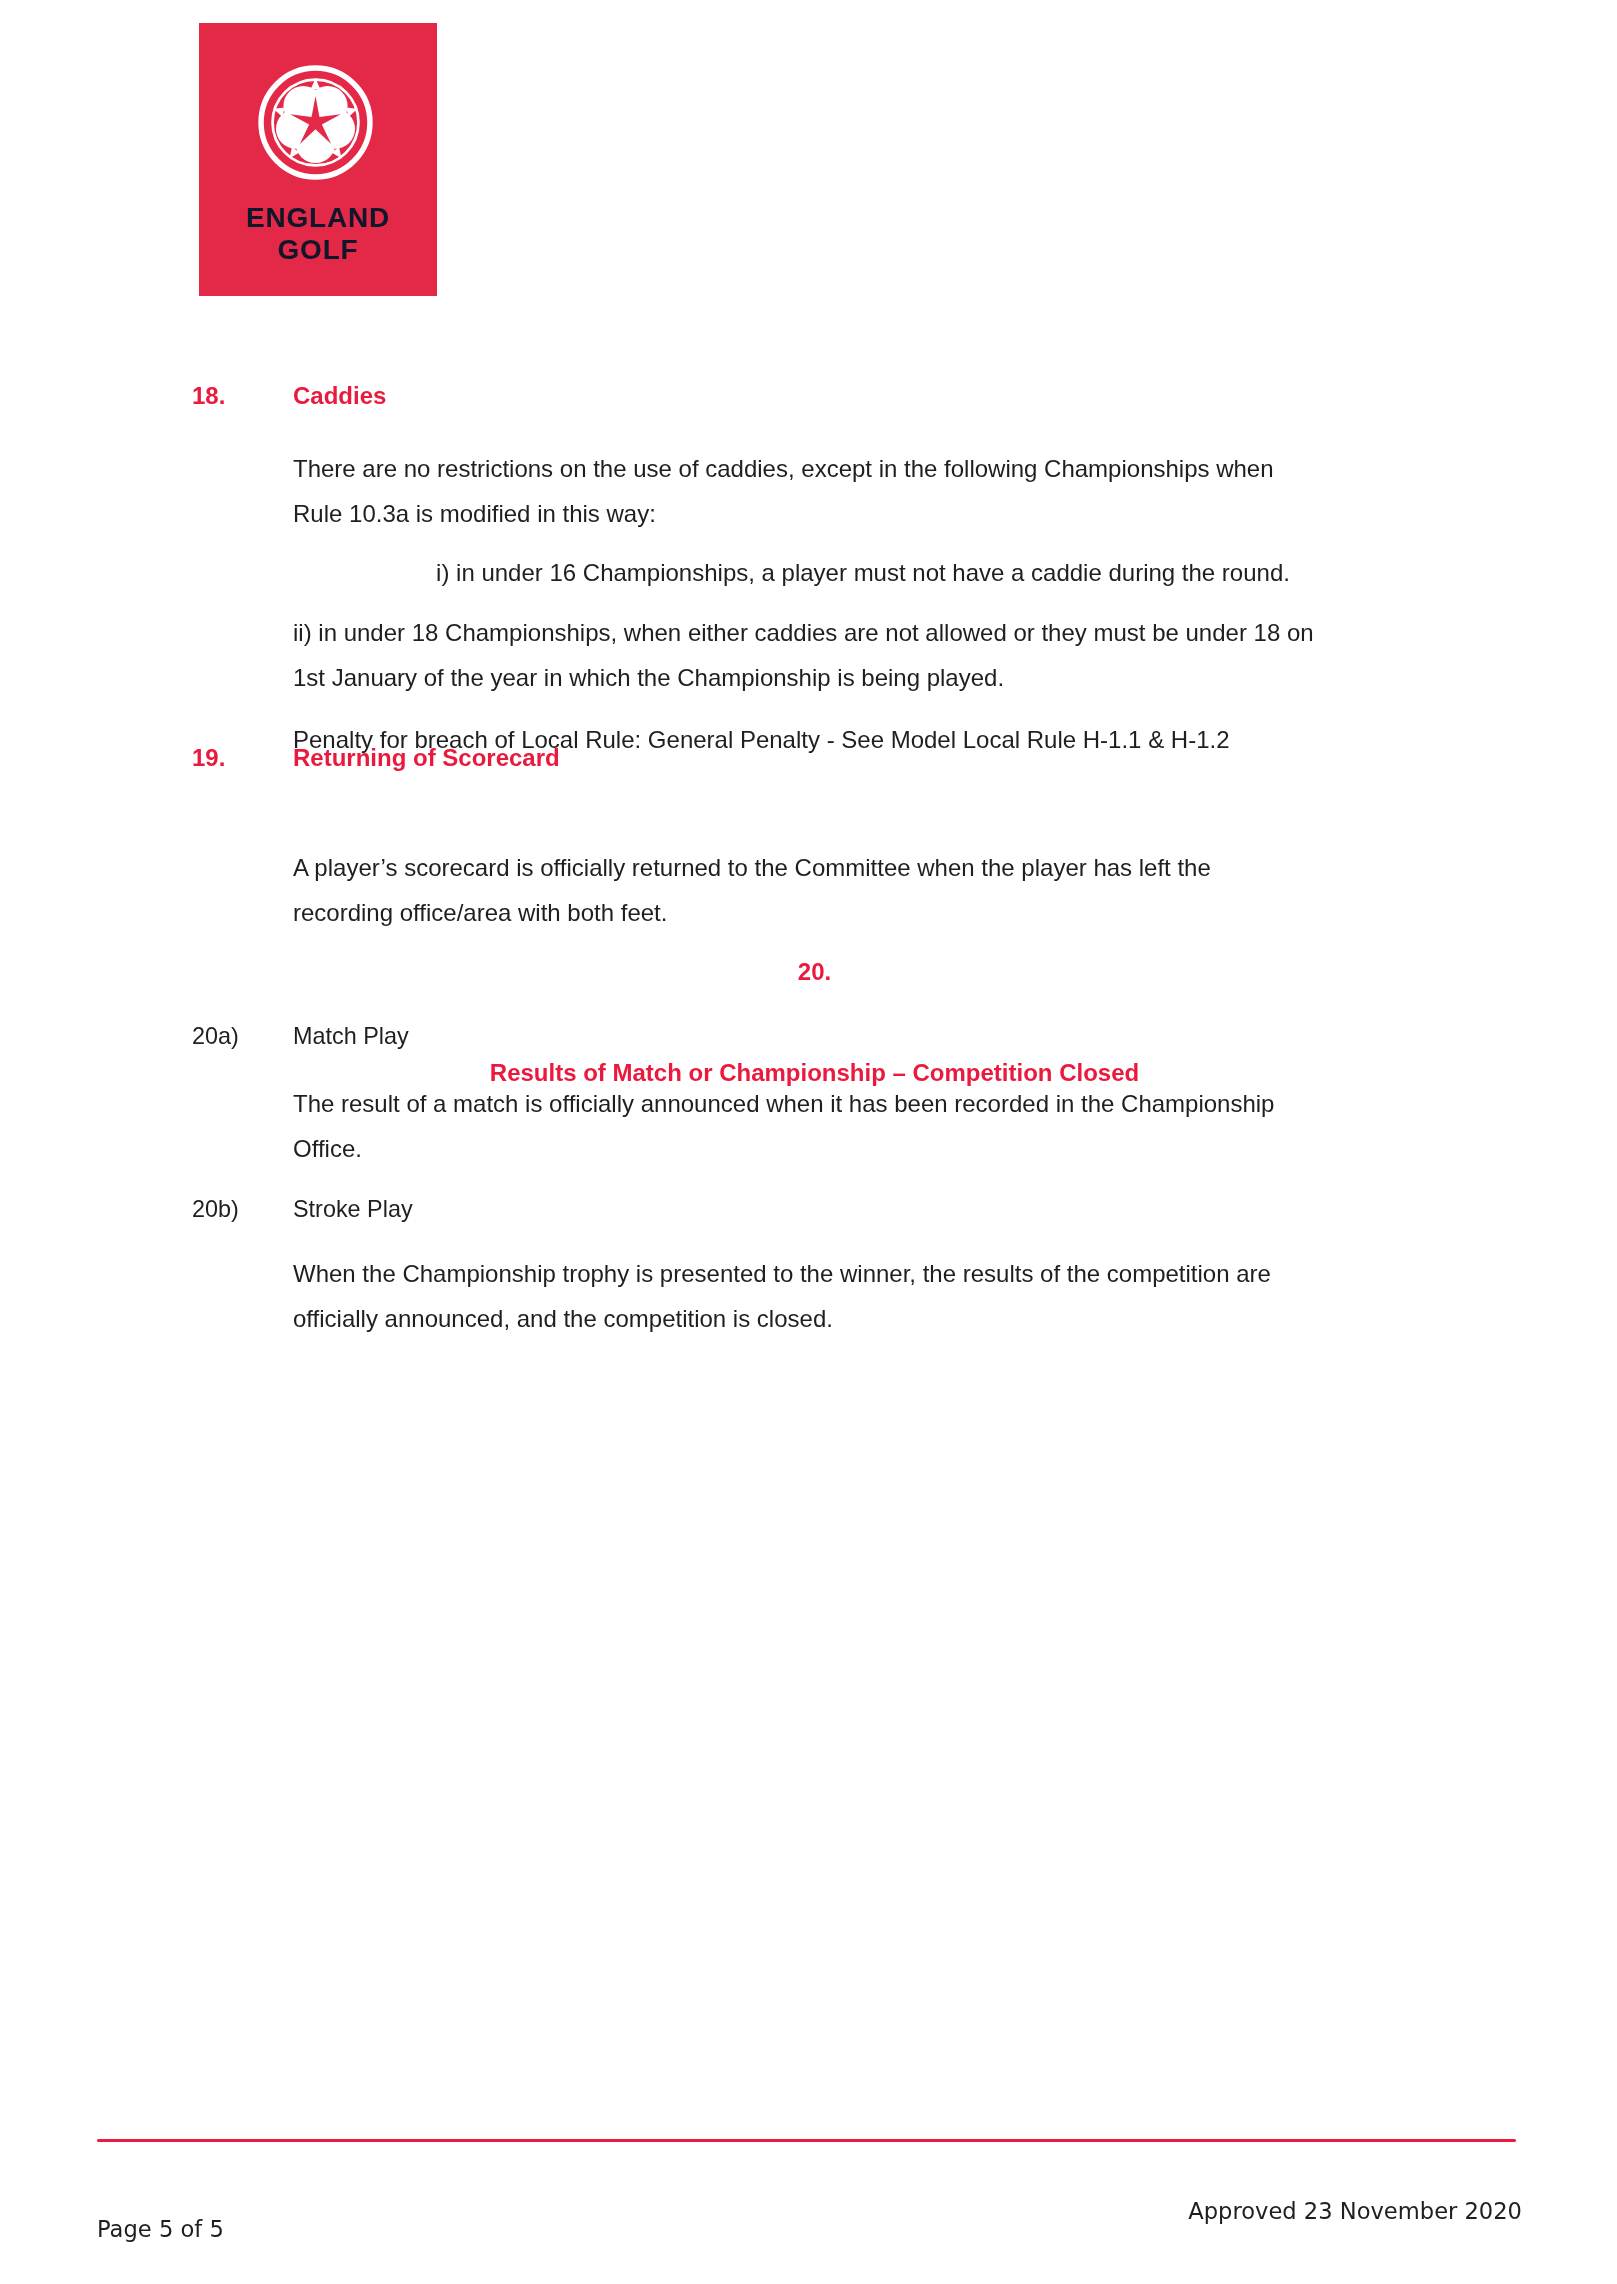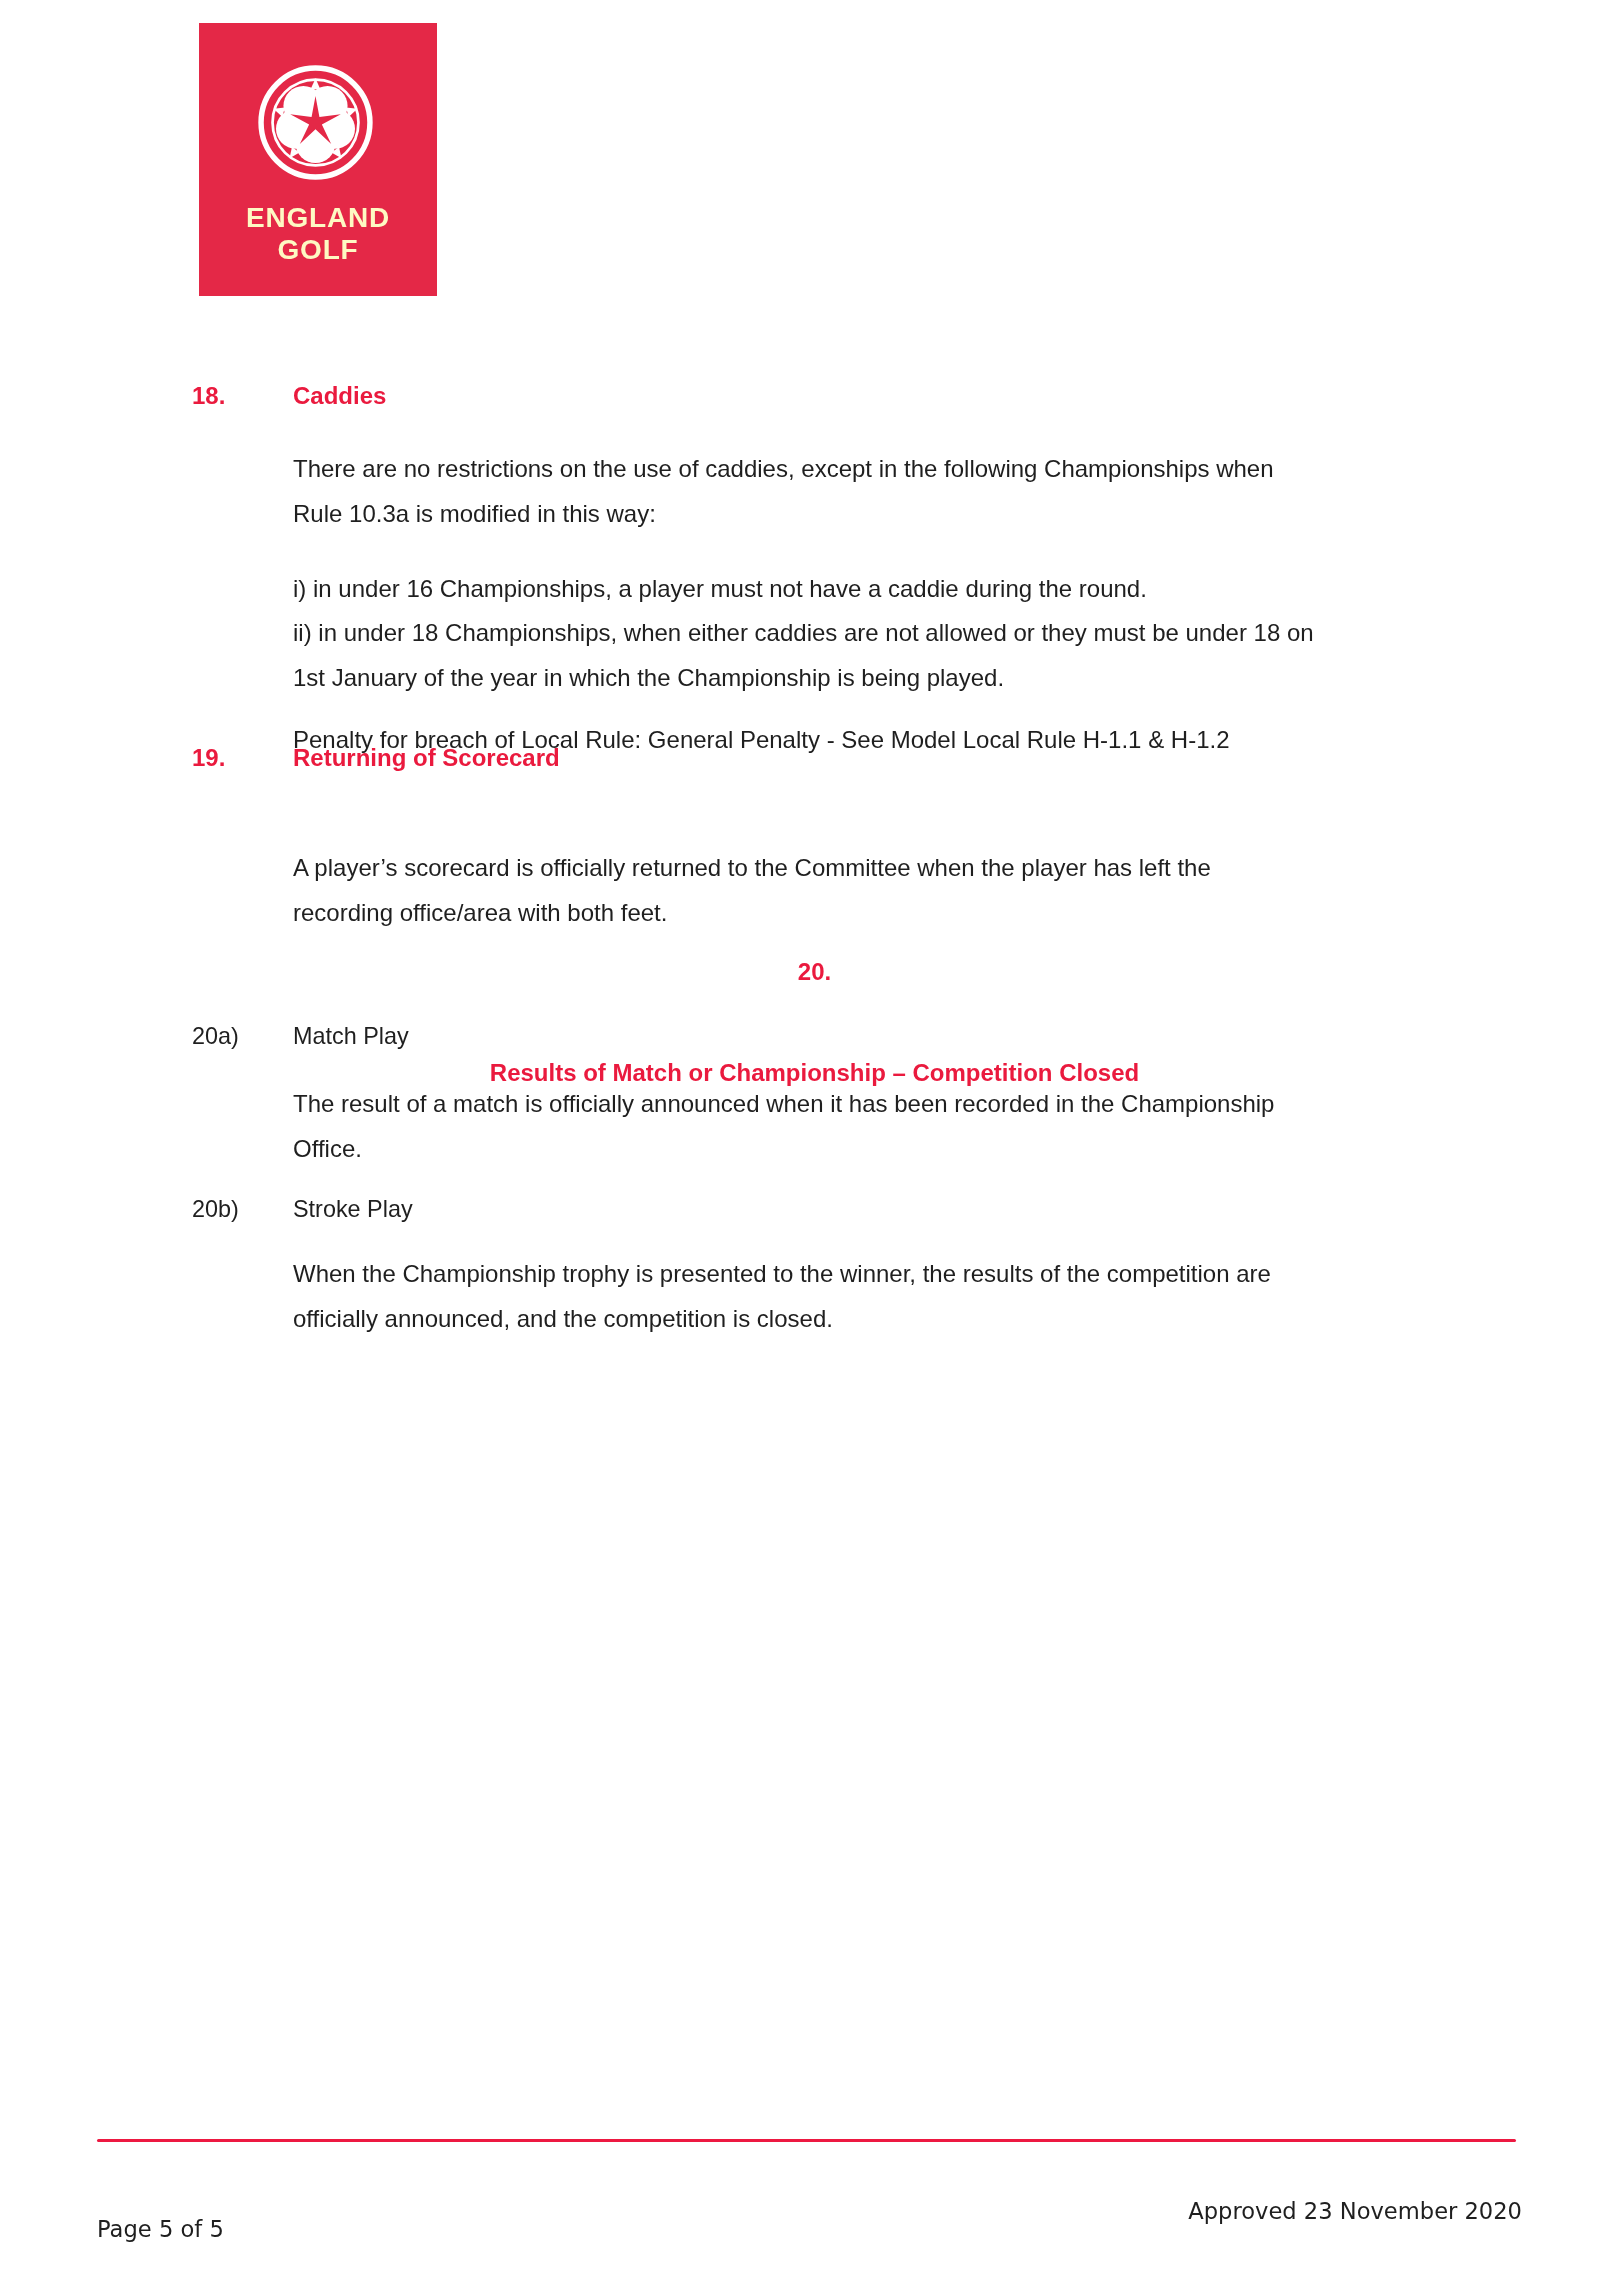--- a/index.html
+++ b/index.html
@@ -23,21 +23,21 @@
   .logo .emblem{
     position:absolute;
     left:56px; top:39px;
     width:121px; height:121px;
   }
   .logo .brand{
     position:absolute;
     left:0; top:179px;
     width:238px;
     text-align:center;
-    color:#fef9c3;
+    color:#0f172a;
     font-weight:bold;
     font-size:28px;
     line-height:32px;
     letter-spacing:0.8px;
   }
 
   
   .sec{
     position:absolute;
     left:192px;
@@ -60,21 +60,21 @@
   .para{
     position:absolute;
     left:293px;
     width:1140px;
     font-size:24px;
     line-height:45px;
     white-space:pre-line;
     color:#1f1f1f;
   }
   #p1{top:446px;}
-  #p2{top:566px;}
+  #p2{top:550px;text-align:center;}
   #p3{top:610px;}
   #p4{top:717px;}
   #p5{top:845px;}
   #p6{top:1081px;}
   #p7{top:1251px;}
 
   
   .footer-rule{
     position:absolute;
     left:97px; top:2139px;

